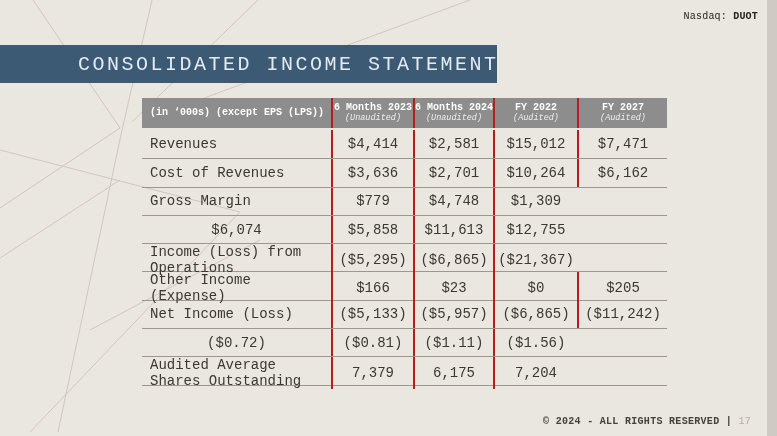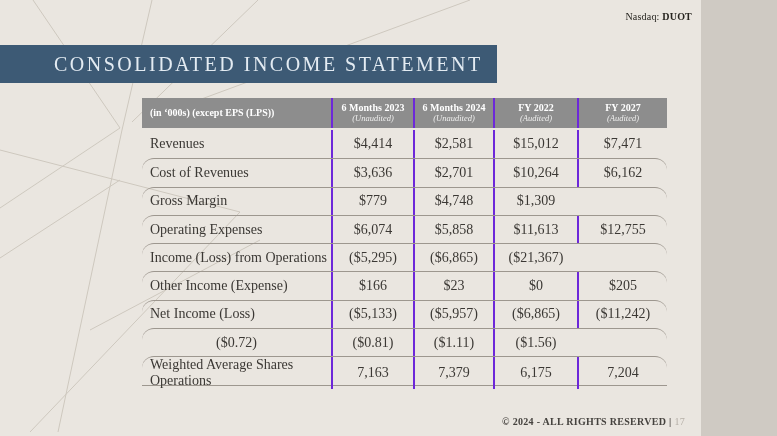--- a/index.html
+++ b/index.html
@@ -1,48 +1,48 @@
 <!DOCTYPE html>
 <html><head>
 <meta charset="utf-8">
 <style>
   * { margin:0; padding:0; box-sizing:border-box; }
   html,body { background:#cfcac3; }
   .slide {
-    position:relative; width:701px; height:436px;
+    position:relative; width:767px; height:436px;
     background:#eae6e0; overflow:hidden;
-    font-family:Liberation Serif, serif;
+    font-family:Liberation Mono, monospace;
   }
   .decor { position:absolute; left:0; top:0; z-index:0; }
   .nasdaq {
     position:absolute; top:11px; right:9px; z-index:3;
     font-size:10px; color:#26241f; letter-spacing:0.2px;
   }
   .nasdaq b { font-weight:bold; }
   .banner {
     position:absolute; left:0; top:45px; width:497px; height:38px;
     background:#3d5a75; z-index:2;
-    display:flex; align-items:center; padding-left:54px;
+    display:flex; align-items:center; padding-left:78px;
   }
   .banner .title {
     color:#e3ebf2; font-size:20px; letter-spacing:2.5px; font-weight:400;
     white-space:nowrap;
   }
   .tablewrap { position:absolute; left:142px; top:98px; width:525px; z-index:2; }
-  .grid-row { display:grid; grid-template-columns:189px 82px 80px 84px 90px;border-radius:12px; }
+  .grid-row { display:grid; grid-template-columns:189px 82px 80px 84px 90px; }
   .thead { margin-bottom:2px; }
   .th {
     background:#8d8d8d; color:#ffffff; height:30px;
     display:flex; flex-direction:column; align-items:center; justify-content:center;
     line-height:1.15;
   }
   .th.label { align-items:flex-start; justify-content:center; padding-left:8px; }
   .th .t { font-size:10px; font-weight:bold; }
   .th .s { font-size:8.5px; font-style:italic; color:#efefee; }
-  .th + .th, .cell + .cell { border-left:2px solid #6d28d9;align-items:center; }
+  .th + .th, .cell + .cell { border-left:2px solid #b91c1c;align-items:center; }
   .tbody { border-bottom:1px solid #9d978f; }
   .trow { height:28.3px; }
   .trow + .trow { border-top:1px solid #9d978f; }
   .cell {
     display:flex; align-items:center; justify-content:center;
     font-size:14px; color:#3b3834;
   }
   .cell.label { justify-content:flex-start; padding-left:8px; }
   .footer {
     position:absolute; right:16px; bottom:9px; z-index:3;
@@ -122,21 +122,20 @@
         </div>
 
   <div class="grid-row trow">
     <div class="cell label">Gross Margin</div>
   <div class="cell">$779</div>
           <div class="cell">$4,748</div>
           <div class="cell">$1,309</div>
         </div>
 
   <div class="grid-row trow">
-    <div class="cell label">Operating Expenses</div>
   <div class="cell">$6,074</div>
           <div class="cell">$5,858</div>
           <div class="cell">$11,613</div>
           <div class="cell">$12,755</div>
         </div>
 
   <div class="grid-row trow">
     <div class="cell label">Income (Loss) from Operations</div>
   <div class="cell">($5,295)</div>
           <div class="cell">($6,865)</div>
@@ -160,22 +159,21 @@
         </div>
 
   <div class="grid-row trow">
   <div class="cell">($0.72)</div>
           <div class="cell">($0.81)</div>
           <div class="cell">($1.11)</div>
           <div class="cell">($1.56)</div>
         </div>
 
   <div class="grid-row trow">
-    <div class="cell label">Weighted Average Shares Operations</div>
-  <div class="cell">7,163</div>
+    <div class="cell label">Audited Average Shares Outstanding</div>
           <div class="cell">7,379</div>
           <div class="cell">6,175</div>
           <div class="cell">7,204</div>
         </div>
 </div>
   </div>
 
   <div class="footer">
     <span>© 2024 - ALL RIGHTS RESERVED</span><span> | </span><span class="pgnum">17</span>
   </div>

